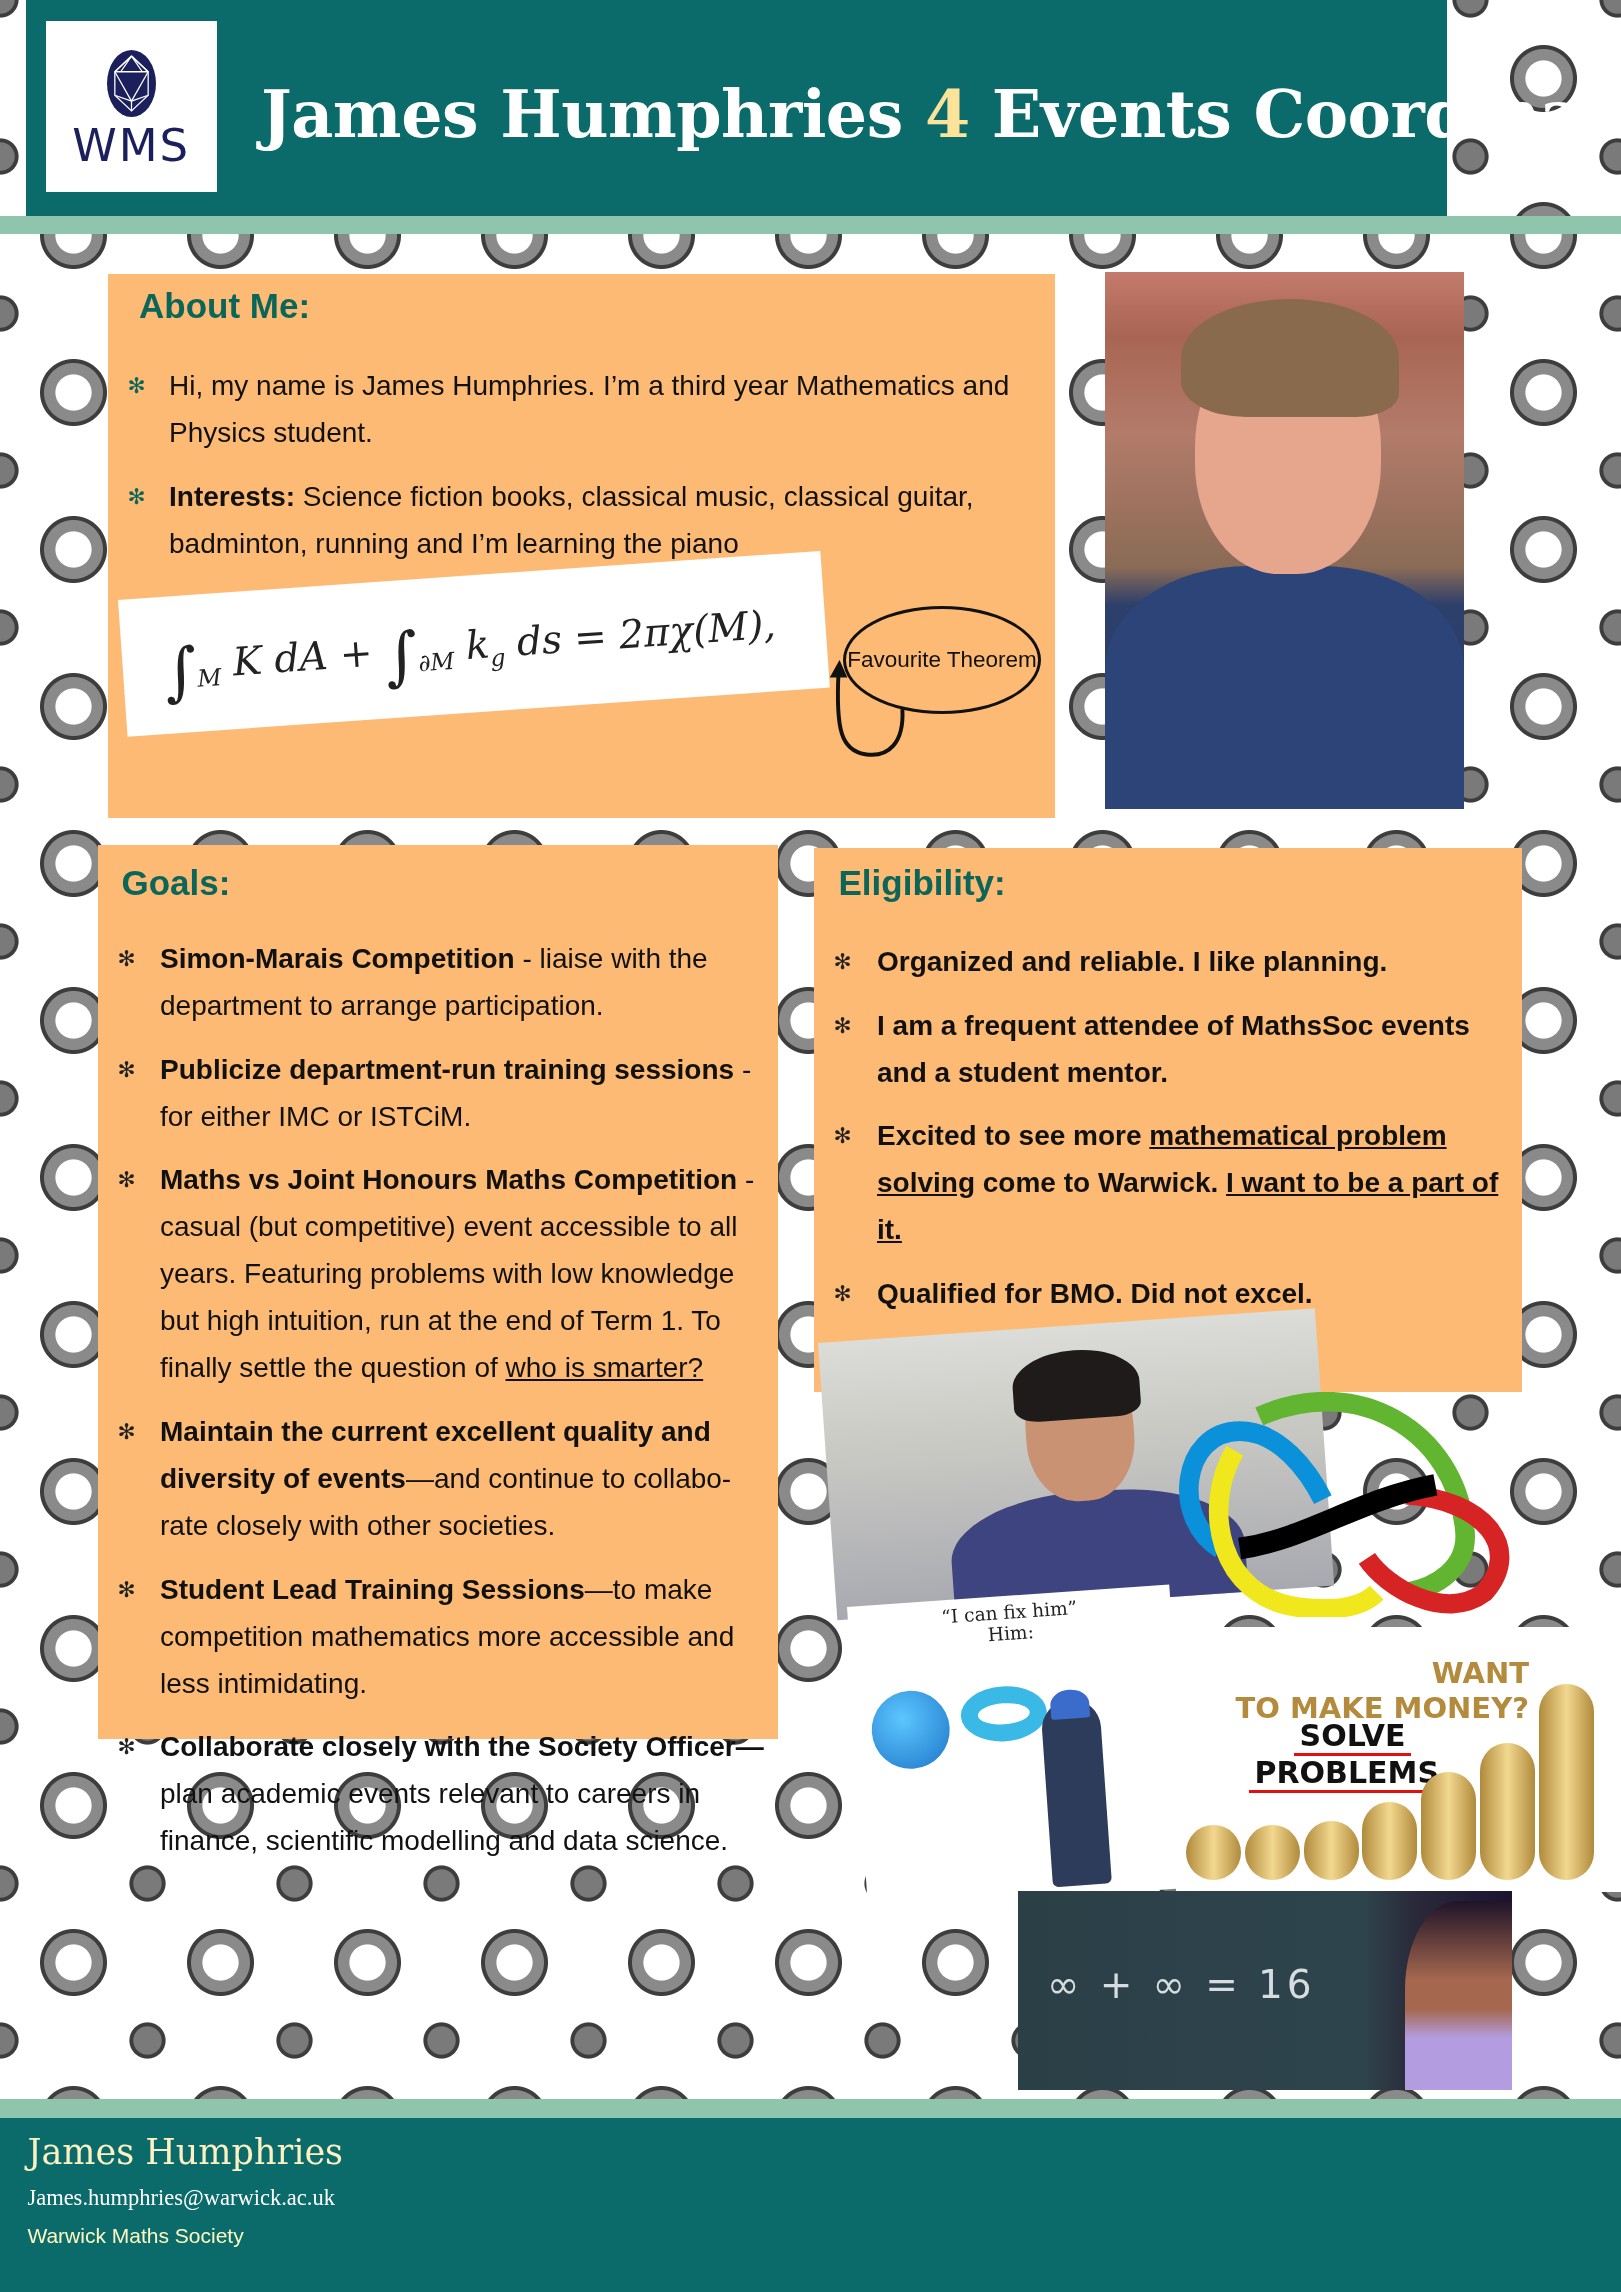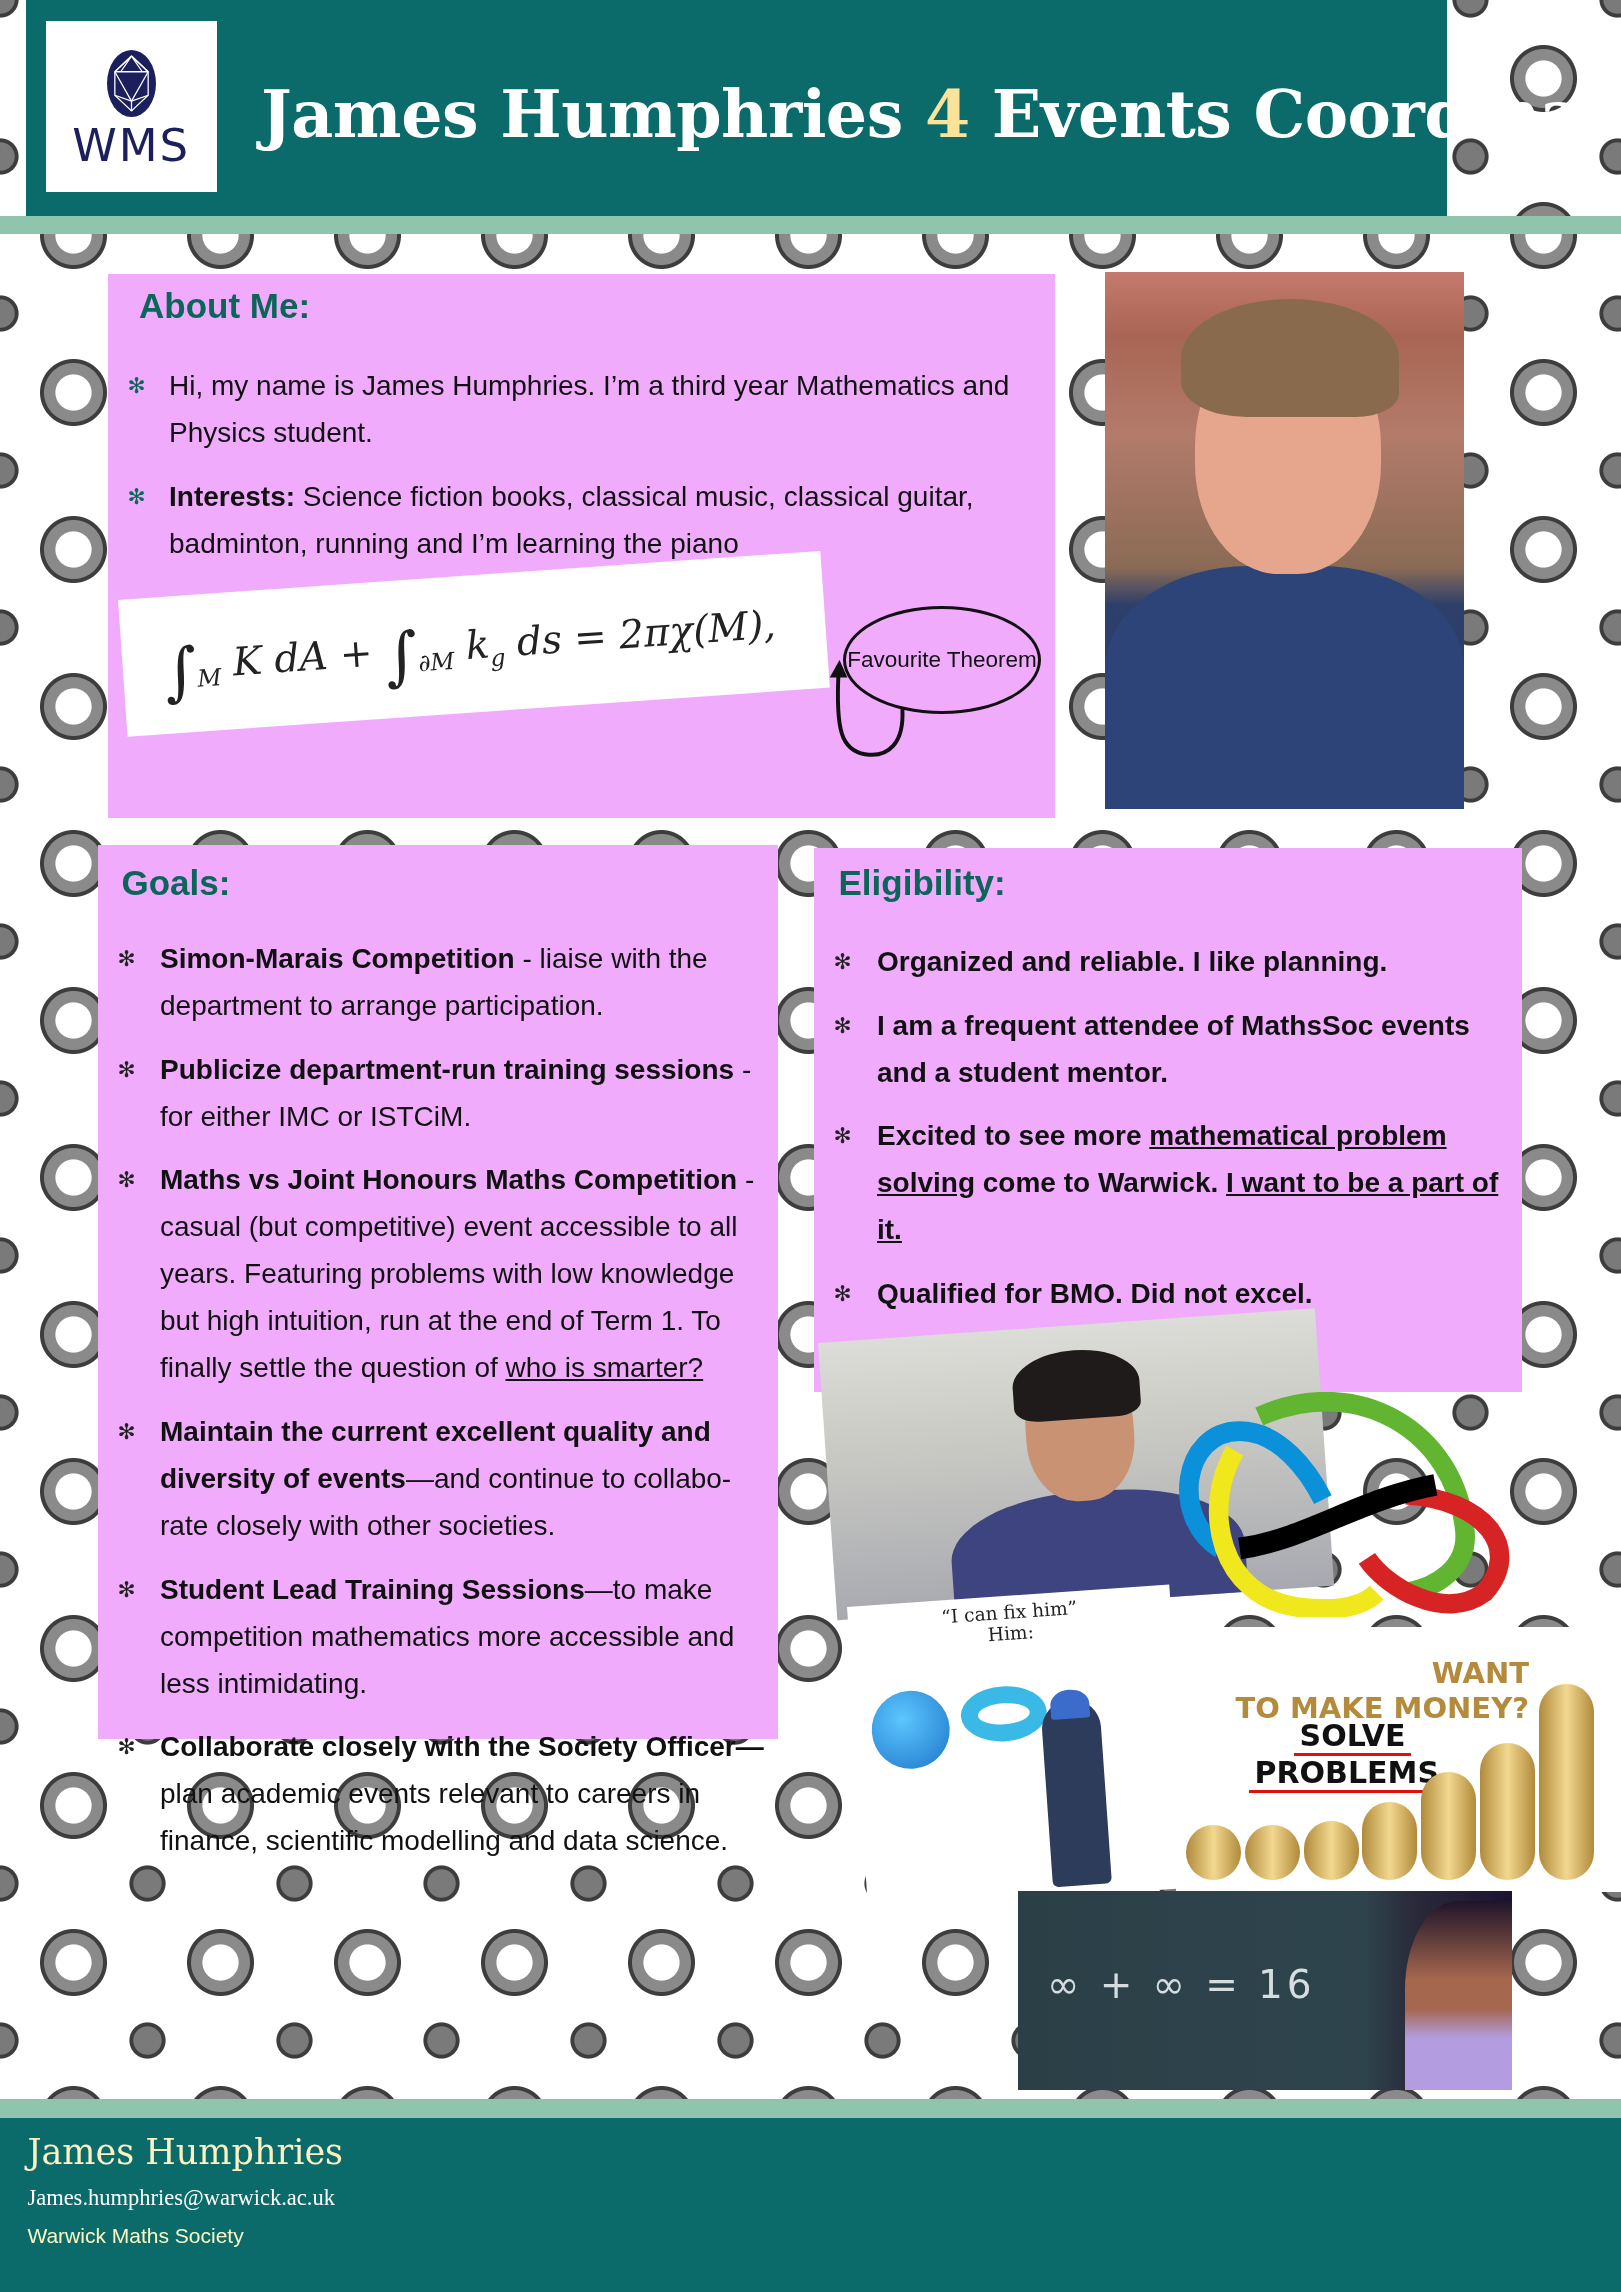--- a/index.html
+++ b/index.html
@@ -39,21 +39,21 @@
     letter-spacing: 2px; margin-top: 5.9px; line-height: 1;
   }
   .title {
     position: absolute; left: 235px; top: 76px;
     font-family: "DejaVu Serif", serif; font-weight: bold; font-size: 65px;
     color: #ffffff; white-space: nowrap; letter-spacing: -0.5px;
   }
   .title .accent { color: #fbe39a; }
 
   
-  .panel { position: absolute; background: #f0abfc; }
+  .panel { position: absolute; background: #fdba74; }
   .panel h2 {
     font-family: "Liberation Sans", sans-serif; font-weight: bold; color: #0b6659;
     font-size: 35px;
   }
   .bullets { list-style: none; }
   .bullets li {
     position: relative; padding-left: 61px; color: #111;
     font-size: 28px; line-height: 47px; margin-bottom: 16.7px;
   }
   .bullets li .star {

